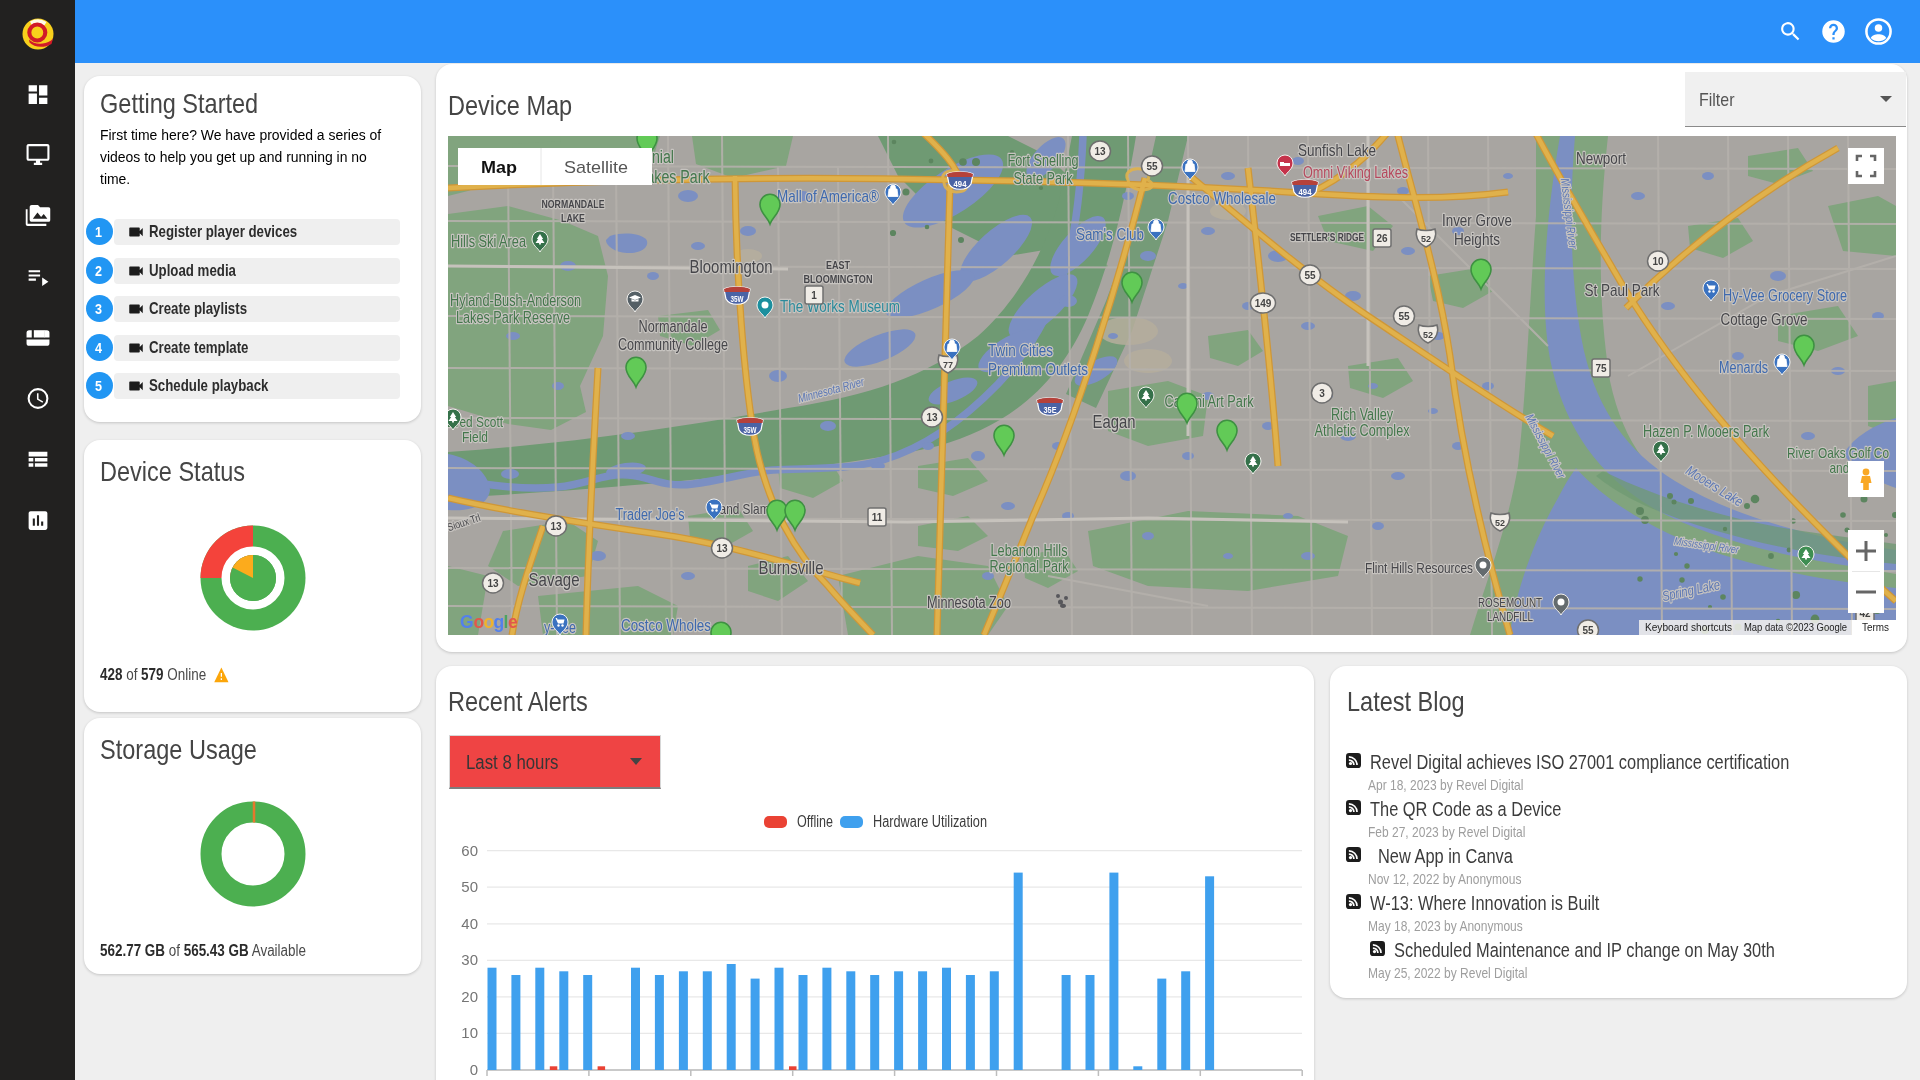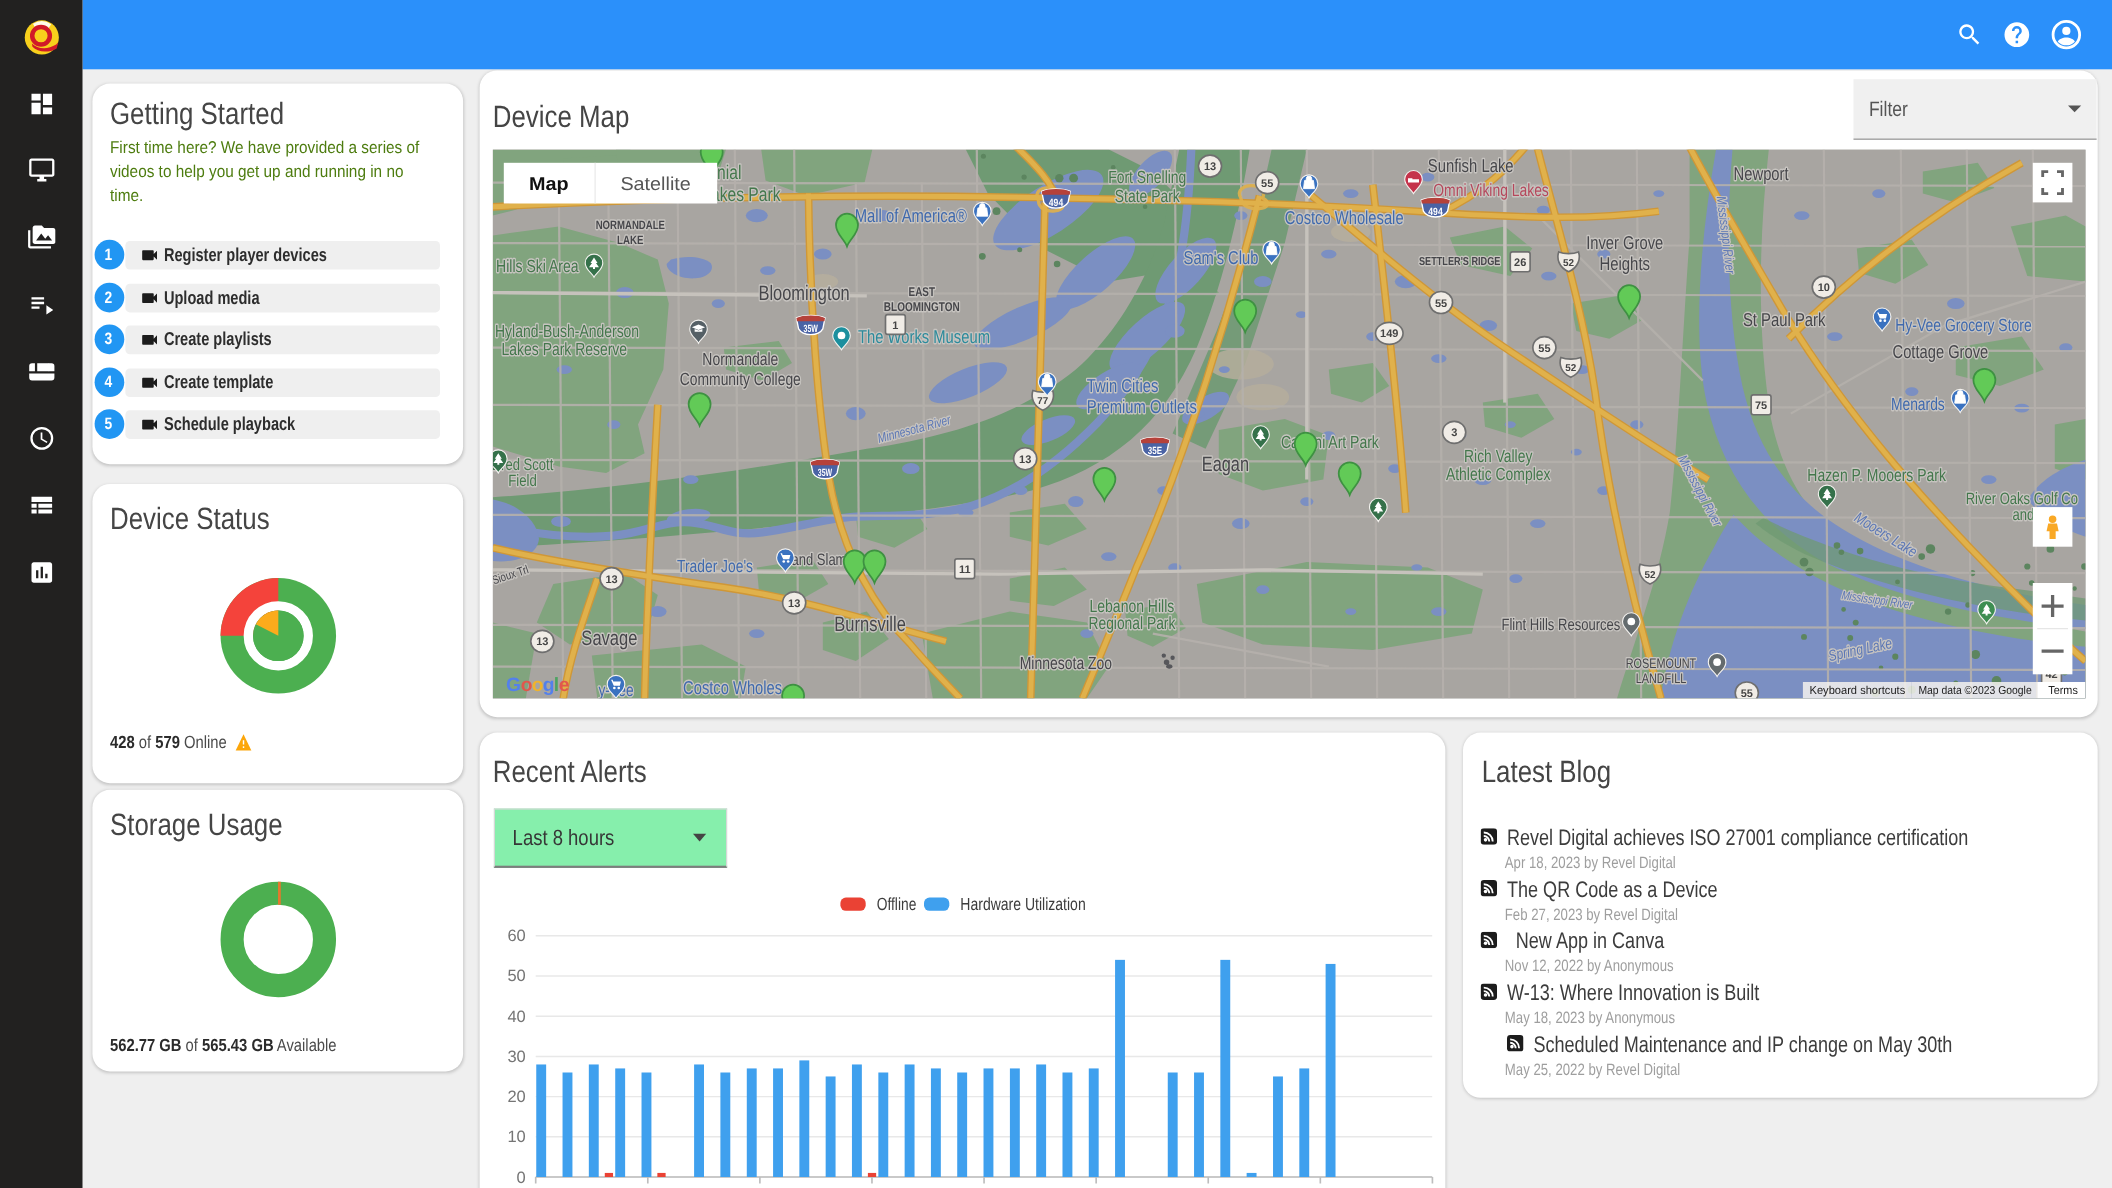--- a/index.html
+++ b/index.html
@@ -71,21 +71,21 @@
   <svg class="sideicon" style="top:447px" width="25" height="25" viewBox="0 0 24 24" fill="#fff">
     <path d="M3 4.5h18v4.5H3z M3 10.5h4.5v3.5H3z M9 10.5h12v3.5H9z M3 15.5h4.5v3.5H3z M9 15.5h12v3.5H9z"></path>
   </svg>
   <svg class="sideicon" style="top:508px" width="25" height="25" viewBox="0 0 24 24" fill="#fff">
     <path d="M19 3H5c-1.1 0-2 .9-2 2v14c0 1.1.9 2 2 2h14c1.1 0 2-.9 2-2V5c0-1.1-.9-2-2-2zM9 17H7v-7h2v7zm4 0h-2V7h2v10zm4 0h-2v-4h2v4z"></path>
   </svg>
 </div>
 
 <div class="card" style="left:84px;top:76px;width:337px;height:346px;">
   <div class="ctitle abs" style="left:16px;top:12px;"><span class="cx84">Getting Started</span></div>
-  <div class="abs" style="left:16px;top:48px;font-size:15.5px;line-height:22px;color:#4d7c0f;">
+  <div class="abs" style="left:16px;top:48px;font-size:15.5px;line-height:22px;color:#000000;">
     <div><span class="cx90">First time here? We have provided a series of</span></div>
     <div><span class="cx90">videos to help you get up and running in no</span></div>
     <div><span class="cx90">time.</span></div>
   </div>
   <div class="step" style="top:142px">
       <span class="num"><span class="cx84" style="display:inline-block">1</span></span>
       <span class="bar"></span>
       <svg class="cam" width="18" height="18" viewBox="0 0 24 24" fill="#1c1c1c">
         <path d="M17 10.5V7c0-.55-.45-1-1-1H4c-.55 0-1 .45-1 1v10c0 .55.45 1 1 1h12c.55 0 1-.45 1-1v-3.5l4 4v-11l-4 4z"></path>
       </svg>
@@ -735,21 +735,21 @@
 <text x="1197" y="495" font-size="10.5" fill="#222" textLength="87" lengthAdjust="spacingAndGlyphs">Keyboard shortcuts</text>
 <text x="1296" y="495" font-size="10.5" fill="#222" textLength="103" lengthAdjust="spacingAndGlyphs">Map data ©2023 Google</text>
 <text x="1414" y="495" font-size="10.5" fill="#222" textLength="27" lengthAdjust="spacingAndGlyphs">Terms</text>
 </g>
       </svg>
   </div>
 </div>
 
 <div class="card" style="left:436px;top:666px;width:878px;height:450px;">
   <div class="ctitle abs" style="left:12px;top:20px;"><span class="cx84">Recent Alerts</span></div>
-  <div class="abs" style="left:13px;top:69px;width:212px;height:54px;background:#86efac;border:1px solid #d7d7d7;border-bottom:2px solid #7d7d7d;">
+  <div class="abs" style="left:13px;top:69px;width:212px;height:54px;background:#ef4444;border:1px solid #d7d7d7;border-bottom:2px solid #7d7d7d;">
     <div class="abs" style="left:16px;top:15px;font-size:20px;color:#363636;"><span class="cx84">Last 8 hours</span></div>
     <div class="abs" style="right:18px;top:22px;width:0;height:0;border-left:6px solid transparent;border-right:6px solid transparent;border-top:7px solid #444;"></div>
   </div>
   <div id="chart" class="abs" style="left:0;top:0;width:878px;height:450px;"><svg width="878" height="450" viewBox="0 0 878 450" font-family="Liberation Sans, sans-serif">
 <rect x="328" y="150" width="23" height="12" rx="5" fill="#ea4234"></rect>
 <text x="361" y="161" font-size="16" fill="#3c3c3c" textLength="36" lengthAdjust="spacingAndGlyphs">Offline</text>
 <rect x="404" y="150" width="23" height="12" rx="5" fill="#3fa0ee"></rect>
 <text x="437" y="161" font-size="16" fill="#3c3c3c" textLength="114" lengthAdjust="spacingAndGlyphs">Hardware Utilization</text>
 <line x1="51" y1="404.0" x2="866" y2="404.0" stroke="#e8e8e8" stroke-width="1.3"></line>
 <text x="42" y="409.0" font-size="15" fill="#757575" text-anchor="end">0</text>

